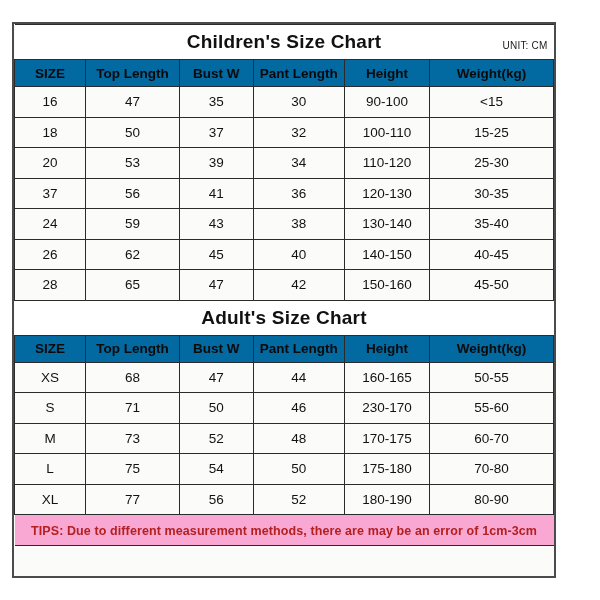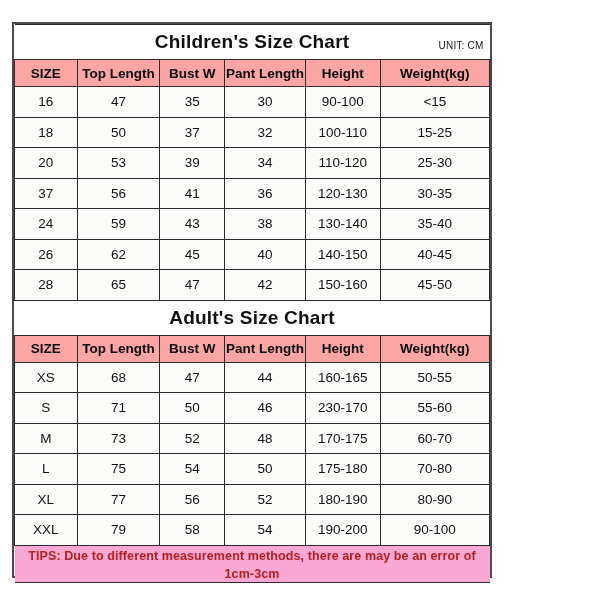--- a/index.html
+++ b/index.html
@@ -16,21 +16,21 @@
     width: 600px;
     height: 600px;
     overflow: hidden;
     background: #ffffff;
   }
 
   .chart-frame {
     position: absolute;
     left: 12px;
     top: 22px;
-    width: 480px;
+    width: 544px;
     height: 556px;
     box-sizing: border-box;
     border: 2px solid #4b4b4b;
     background: #fbfbf9;
   }
 
   table.size-table {
     width: 100%;
     border-collapse: collapse;
     table-layout: fixed;
@@ -84,21 +84,21 @@
     right: 6px;
     bottom: 8px;
     font-size: 10px;
     font-weight: normal;
     color: #1a1a1a;
     letter-spacing: 0.2px;
     text-align: center;
   }
 
   tr.header-row th {
-    background: #fca5a5;
+    background: #0369a1;
     height: 26px;
     font-size: 13.5px;
     font-weight: bold;
     color: #0a0a0a;
     border-top: 1px solid #2b2b2b;
     border-bottom: 1px solid #2b2b2b;
   }
 
   tr.data-row td {
     height: 29.5px;
@@ -263,28 +263,20 @@
           <td>70-80</td>
         </tr>
         <tr class="data-row">
           <td class="size-cell">XL</td>
           <td>77</td>
           <td>56</td>
           <td>52</td>
           <td>180-190</td>
           <td>80-90</td>
         </tr>
-        <tr class="data-row">
-          <td class="size-cell">XXL</td>
-          <td>79</td>
-          <td>58</td>
-          <td>54</td>
-          <td>190-200</td>
-          <td>90-100</td>
-        </tr>
         <tr class="tips-row">
           <td colspan="6">
             <span class="tips-text">TIPS: Due to different measurement methods, there are may be an error of 1cm-3cm</span>
           </td>
         </tr>
       </tbody>
     </table>
   </div>
 </div>
 

